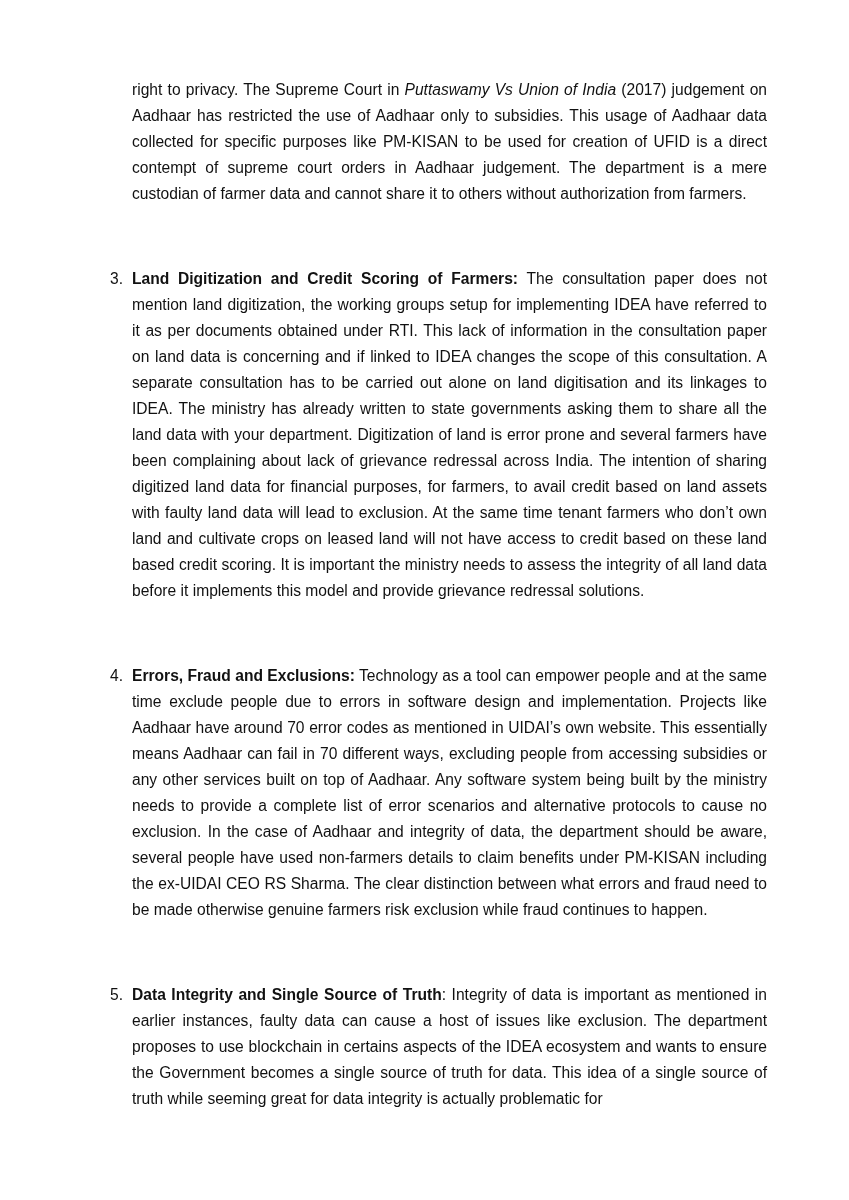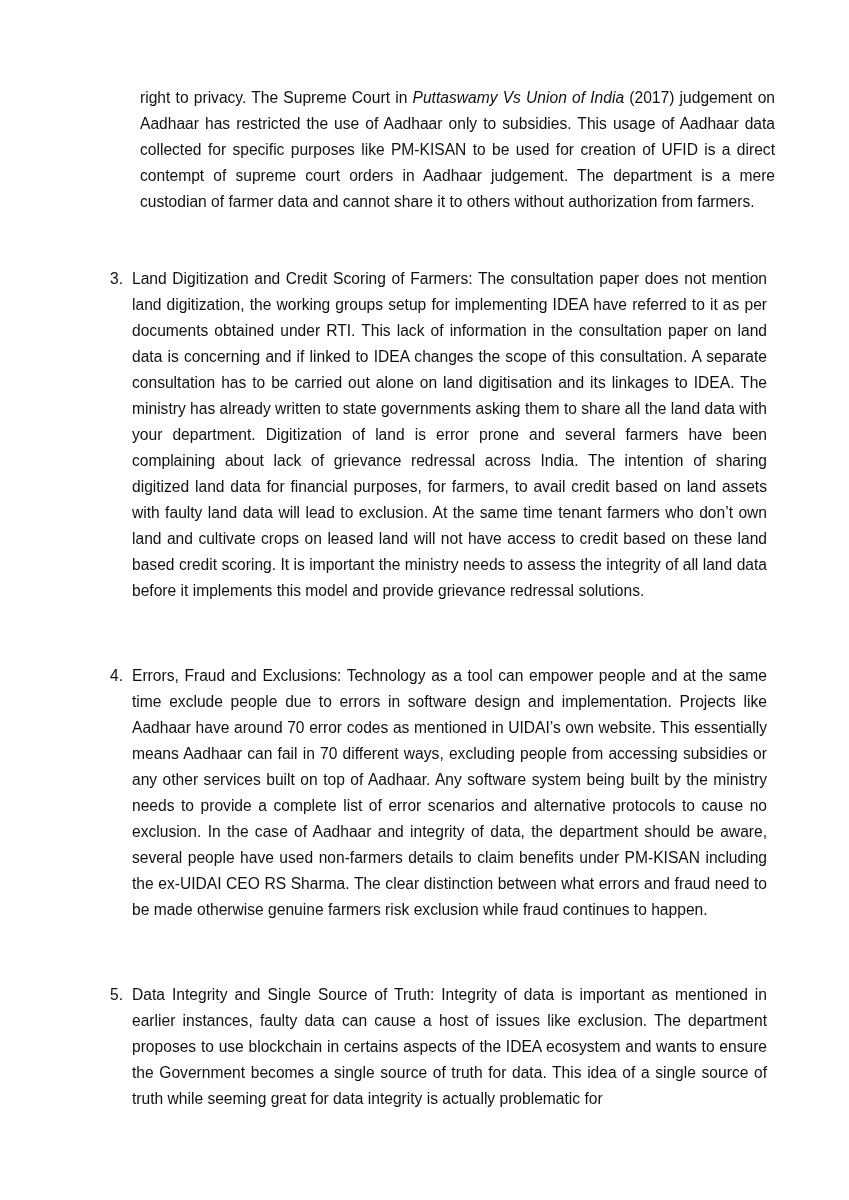--- a/index.html
+++ b/index.html
@@ -5,25 +5,25 @@
   html, body { margin: 0; padding: 0; background: #ffffff; }
   body { width: 849px; height: 1200px; position: relative; overflow: hidden; }
   .page {
     position: absolute; left: 0; top: 0; width: 849px; height: 1200px;
     background: #ffffff; color: #111111;
     font-family: "Liberation Sans", sans-serif;
     font-size: 15.6px; line-height: 26px;
   }
   .para {
     position: absolute; left: 132px; width: 635px;
-    text-align: justify; margin: 8px;
+    text-align: justify; margin: 0;
   }
   .item { position: absolute; left: 132px; width: 635px; margin: 0; text-align: justify; }
   .num { position: absolute; left: -22px; top: 0; }
-  .title { font-weight: normal; }
+  .title { font-weight: bold; }
   em { font-style: italic; }
 </style>
 </head>
 <body>
 
 <div class="page">
 
   <p class="para" style="top:77px;"><span>right to privacy. The Supreme Court in </span><em>Puttaswamy Vs Union of India</em><span> (2017) judgement on Aadhaar has restricted the use of Aadhaar only to subsidies. This usage of Aadhaar data collected for specific purposes like PM-KISAN to be used for creation of UFID is a direct contempt of supreme court orders in Aadhaar judgement. The department is a mere custodian of farmer data and cannot share it to others without authorization from farmers.</span></p>
 
   <div class="item" style="top:266px;">

